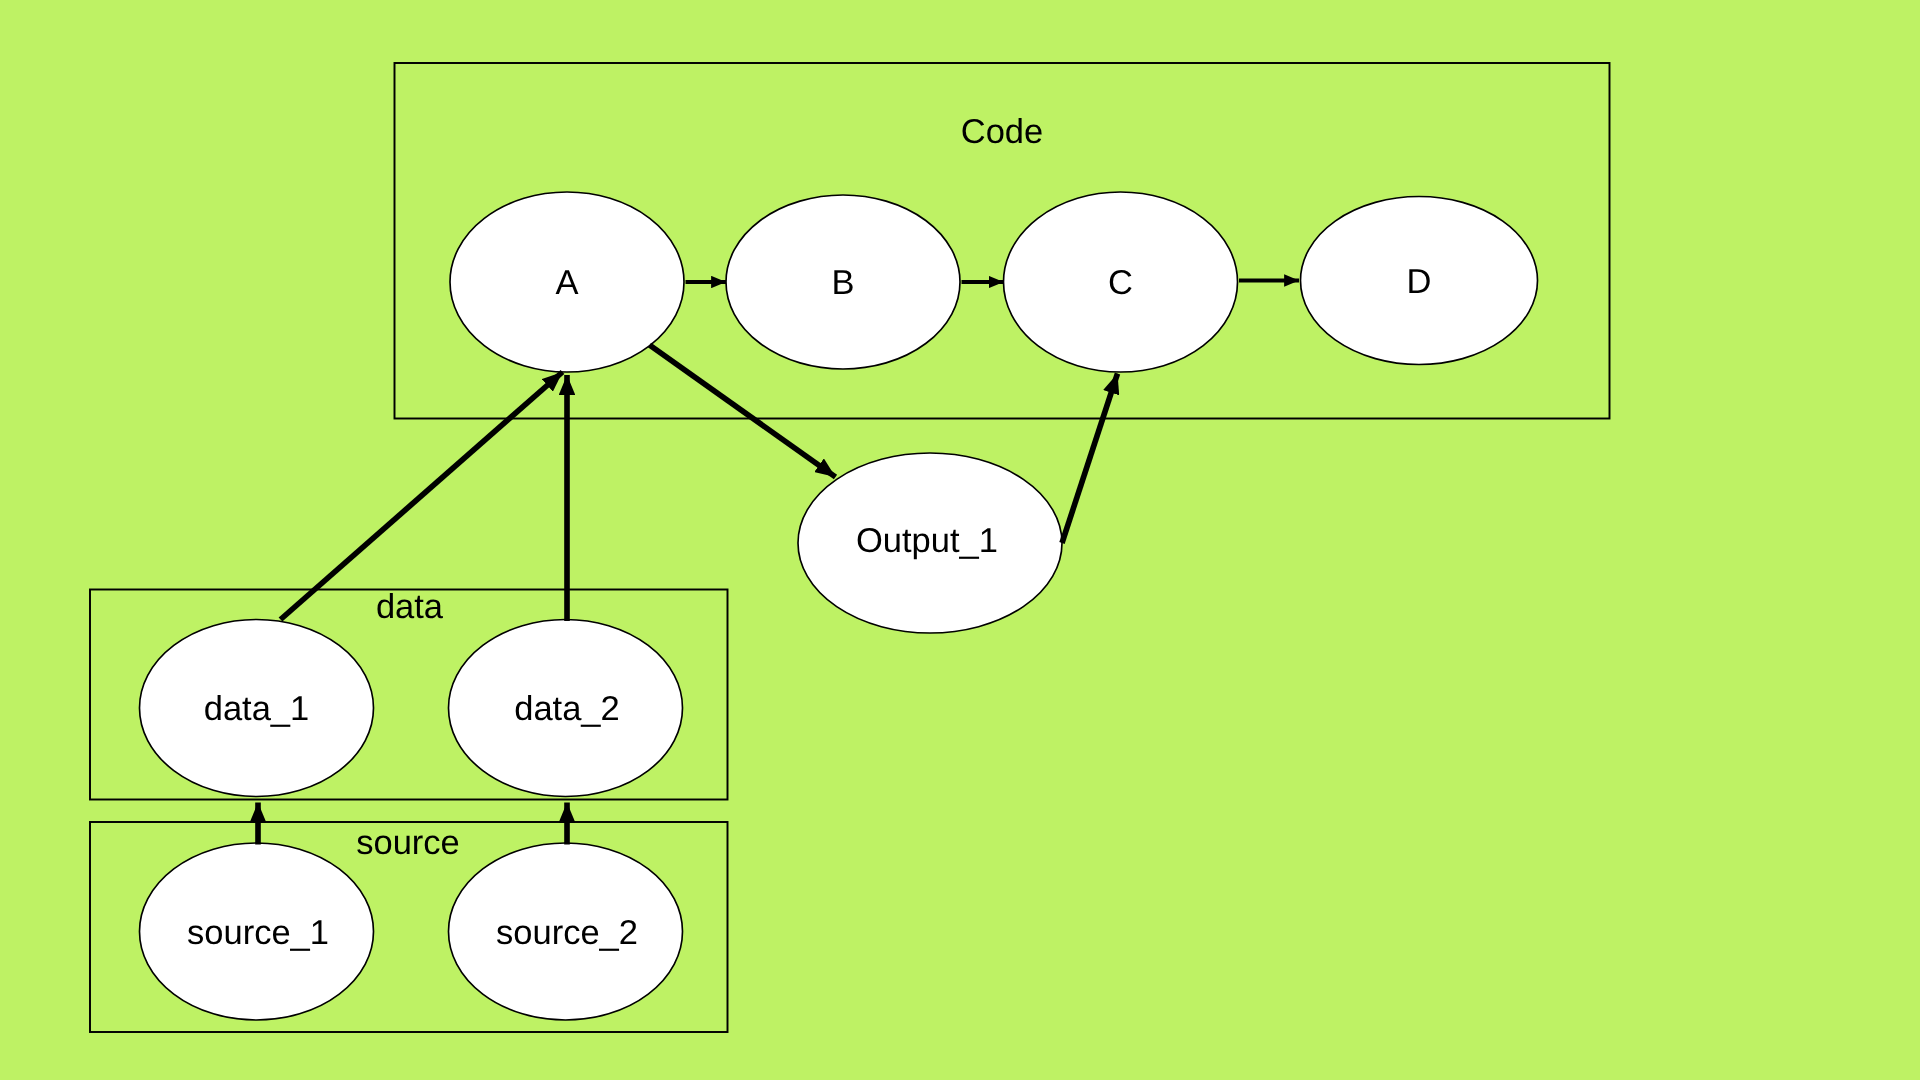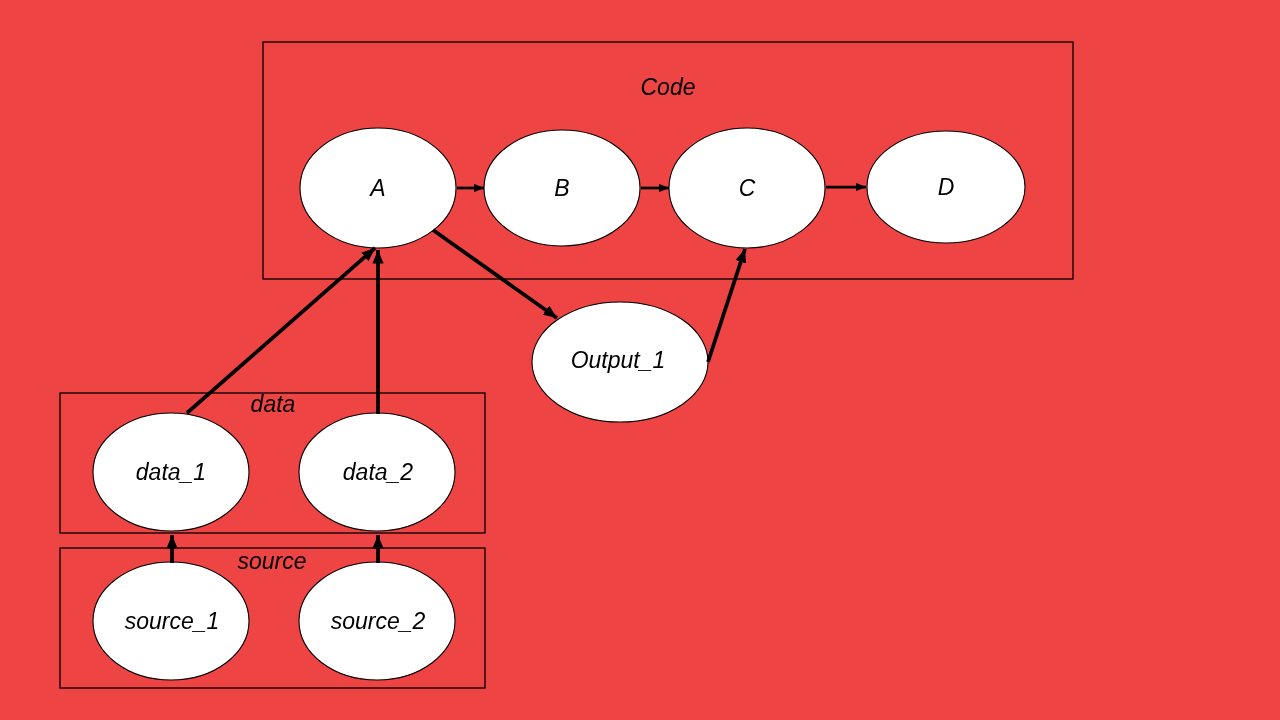--- a/index.html
+++ b/index.html
@@ -4,24 +4,23 @@
 <style>
   html, body {
     margin: 0;
     padding: 0;
     background: #ffffff;
   }
   .stage {
     position: relative;
     width: 1280px;
     height: 720px;
-    background: #ef4444;
+    background: #bef264;
     overflow: hidden;
     font-family: "Liberation Sans", sans-serif;
-    font-style: italic;
   }
   svg { display: block; }
   .group-box {
     fill: none;
     stroke: #000000;
     stroke-width: 1.3;
   }
   .node-ellipse {
     fill: #ffffff;
     stroke: #000000;

